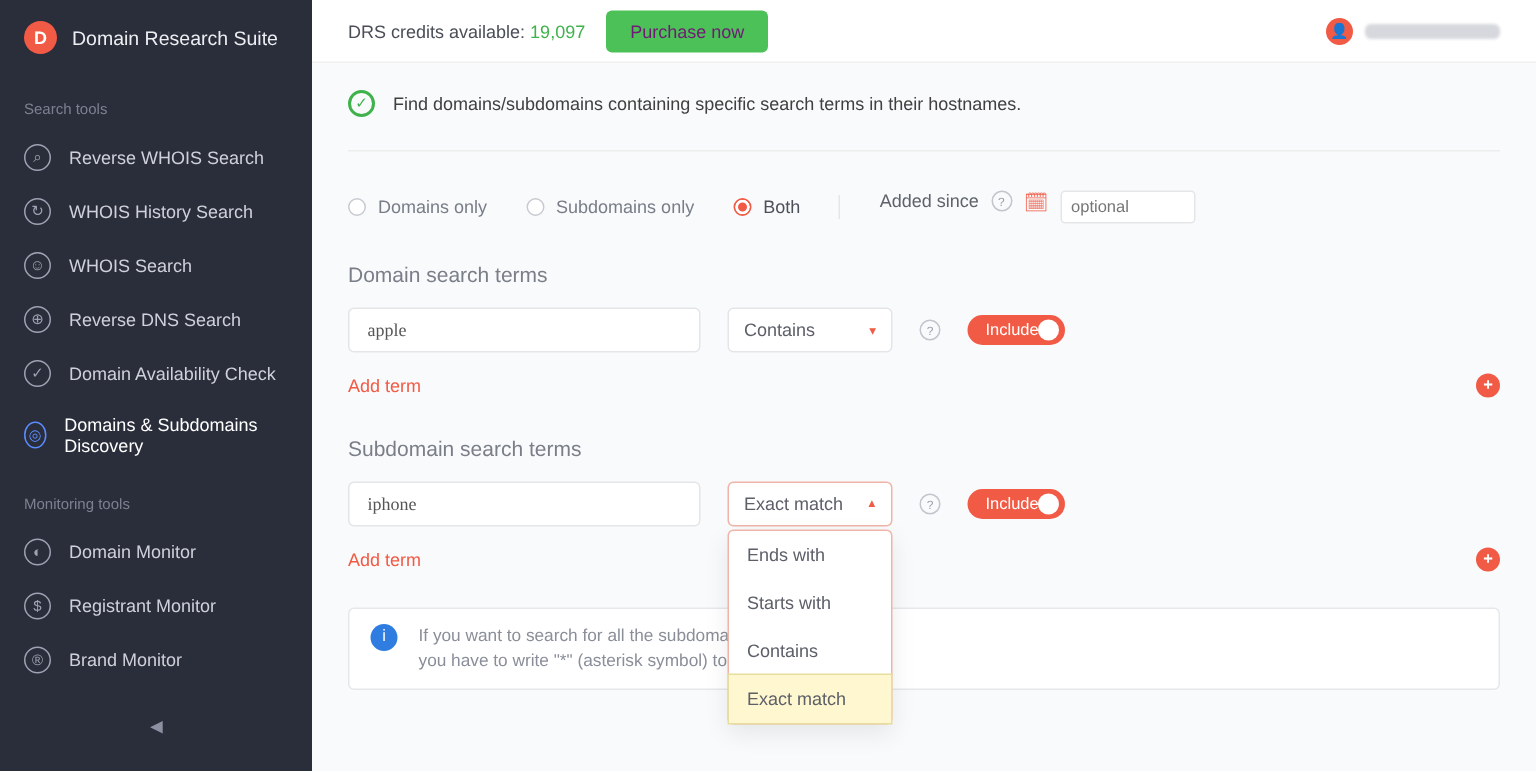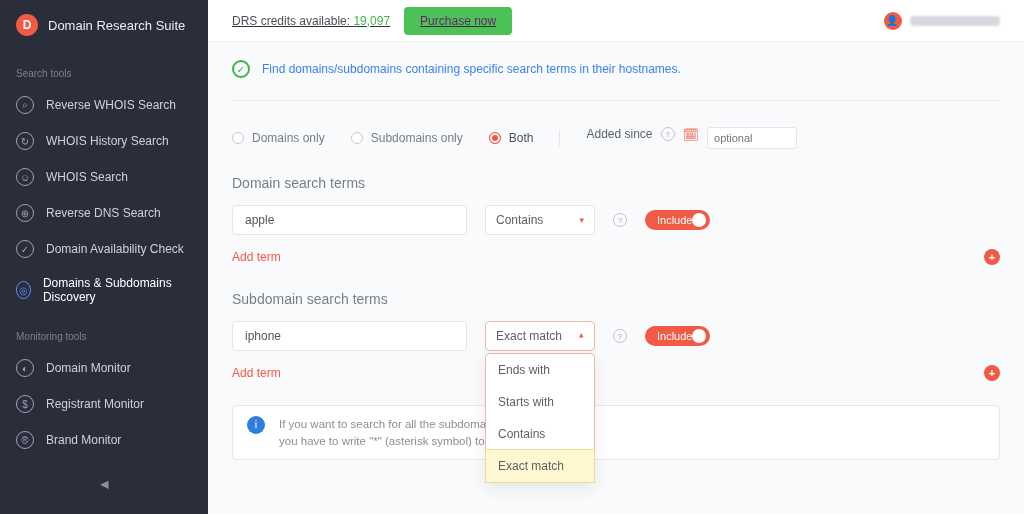--- a/index.html
+++ b/index.html
@@ -22,36 +22,36 @@
   .topbar { height:42px; background:#fff; border-bottom:1px solid #f0f0f0; display:flex; align-items:center; padding:0 24px; justify-content:space-between;}
   .credits { color:#4a4e57; font-size:12px;}
   .credits .val { color:#3fb24b; font-weight:500; }
   .buybtn { margin-left:14px; background:#4cc158; color:#701a75; border:none; border-radius:4px; padding:7px 16px; font-size:12px; cursor:pointer;}
   .user { display:flex; align-items:center; gap:8px; color:#f15a45;}
   .avatar { width:18px; height:18px; border-radius:50%; background:#f15a45; color:#fff; display:flex; align-items:center; justify-content:center; font-size:10px;}
   .username-blur { width:90px; height:10px; background:#d6d8dd; border-radius:4px; filter:blur(1px);}
   .content { padding:18px 24px 0 24px; overflow:hidden; position:relative; height:472px;}
   .desc-row { display:flex; align-items:center; gap:12px; padding-bottom:22px; border-bottom:1px solid #eceded; }
   .check-circle { width:18px; height:18px; border:2px solid #3fb24b; border-radius:50%; display:flex; align-items:center; justify-content:center; color:#3fb24b; font-size:10px;}
-  .desc-text { color:#3b82f6; }
+  .desc-text { color:#404040; }
   
   .radio-row { display:flex; align-items:center; gap:26px; padding:26px 0 20px 0;}
   .radio { display:flex; align-items:center; gap:8px; color:#787d88; cursor:pointer; font-size:12px;}
   .rdot { width:12px; height:12px; border:1.5px solid #c8cad0; border-radius:50%; background:#fff;}
   .radio.selected .rdot { border-color:#f15a45; background:#f15a45; box-shadow: inset 0 0 0 2px #fff;}
   .radio.selected { color:#4c5059;}
   .divider-v { width:1px; height:16px; background:#e5e6ea; }
   .added-since { display:flex; align-items:flex-start; gap:8px; color:#5e626b; font-size:12px;}
   .help-circ { width:14px; height:14px; border:1px solid #c2c5cc; border-radius:50%; display:flex; align-items:center; justify-content:center; font-size:8px; color:#9b9fa9;}
   .cal-icon { color:#f15a45; font-size:13px;}
   .date-input { width:90px; height:22px; border:1px solid #e5e6ea; border-radius:3px; padding:0 6px; font-size:11px; color:#999; background:#fff;}
   
   .sect-title { color:#7a7e88; font-size:14px; font-weight:400; padding:6px 0 14px 0;}
   .term-row { display:flex; align-items:center; gap:18px; }
-  .term-input { width:235px; height:30px; background:#fff; border:1px solid #e4e5e9; border-radius:4px; padding:0 12px; font-size:12px; color:#555;}
+  .term-input { width:235px; height:30px; background:#fff; border:1px solid #e4e5e9; border-radius:4px; padding:0 12px; font-size:12px; color:#555;font-family:Liberation Serif, serif;}
   .select-box { width:110px; height:30px; background:#fff; border:1px solid #e4e5e9; border-radius:4px; display:flex; align-items:center; justify-content:space-between; padding:0 10px; font-size:12px; color:#5d6069; cursor:pointer;}
   .select-box.open { border-color:#f0b4a9; }
   .chev { color:#f15a45; font-size:9px;}
   .chev.up { transform: rotate(180deg);}
   .include-toggle { display:flex; align-items:center; background:#f15a45; color:#fff; border-radius:14px; height:20px; padding:0 4px 0 12px; font-size:11px; gap:0; cursor:pointer;}
   .toggle-knob { width:14px; height:14px; background:#fff; border-radius:50%;}
   .add-term { display:flex; align-items:center; gap:8px; color:#f15a45; font-size:12px; padding:14px 0 20px 0; cursor:pointer;justify-content:space-between;}
   .plus-circle { width:16px; height:16px; border-radius:50%; background:#f15a45; color:#fff; display:flex; align-items:center; justify-content:center; font-size:11px; font-weight:700;}
   
   .dropdown { position:absolute; width:120px; background:#fff; border:1px solid #f0b4a9; border-radius:4px; box-shadow:0 6px 16px rgba(0,0,0,.08);}
@@ -113,21 +113,21 @@
       <span>Brand Monitor</span>
     </div>
 
     <div class="collapse-wrap">
       <span class="collapse-arrow">▶</span>
     </div>
   </aside>
 
   <main class="main">
     <div class="topbar">
-      <div style="display:flex; align-items:center;text-decoration:underline;">
+      <div style="display:flex; align-items:center;">
         <span class="credits">
           <span>DRS credits available:</span>
           <span class="val">19,097</span>
         </span>
         <button class="buybtn">Purchase now</button>
       </div>
       <div class="user">
         <span class="avatar">👤</span>
         <span class="username-blur"></span>
       </div>

